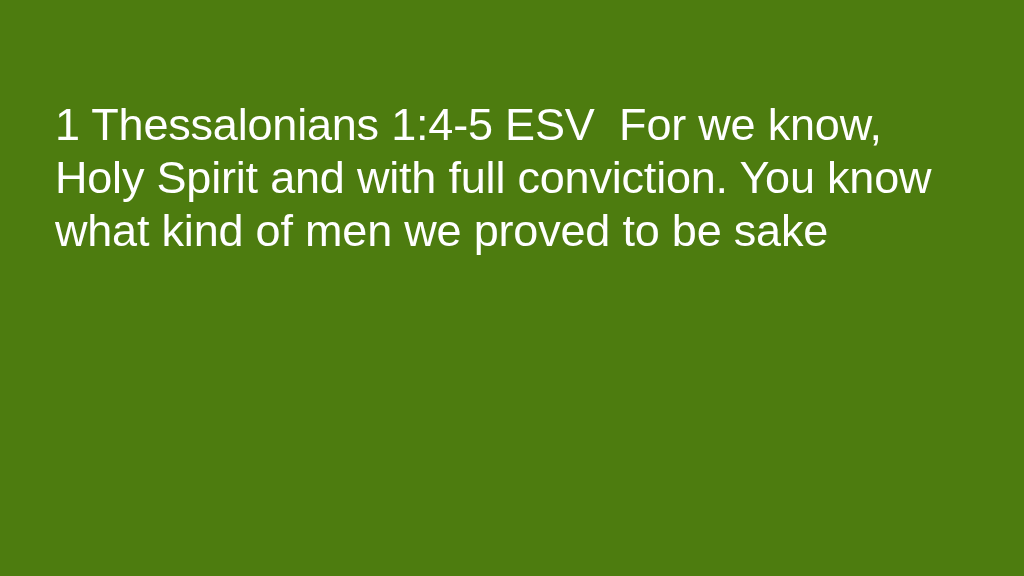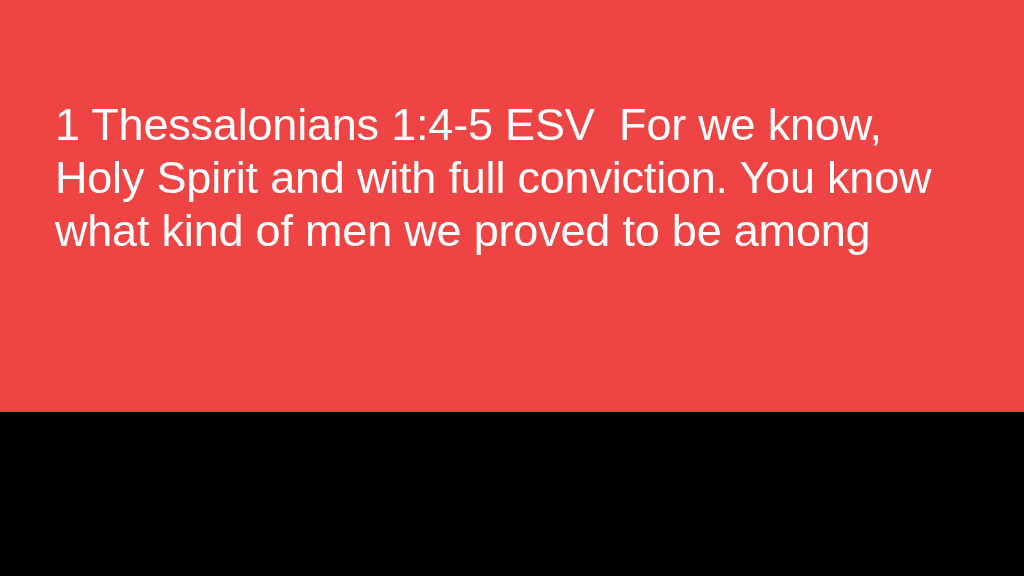--- a/index.html
+++ b/index.html
@@ -10,22 +10,22 @@
   }
   body {
     width: 1024px;
     height: 576px;
     overflow: hidden;
     font-family: "Liberation Sans", sans-serif;
   }
   #slide {
     position: relative;
     width: 1024px;
-    height: 412px;
-    background: #ef4444;
+    height: 576px;
+    background: #4d7c0f;
     box-sizing: border-box;
   }
   #verse-block {
     position: absolute;
     left: 55px;
     top: 98px;
     width: 925px;
   }
   .verse-line {
     color: #ffffff;
@@ -39,15 +39,15 @@
     -webkit-font-smoothing: antialiased;
   }
 </style>
 </head>
 <body>
 
 <div id="slide">
   <div id="verse-block">
     <div class="verse-line">1 Thessalonians 1:4-5 ESV  For we know,</div>
     <div class="verse-line">Holy Spirit and with full conviction. You know</div>
-    <div class="verse-line">what kind of men we proved to be among</div>
+    <div class="verse-line">what kind of men we proved to be sake</div>
   </div>
 </div>
 
 </body></html>

